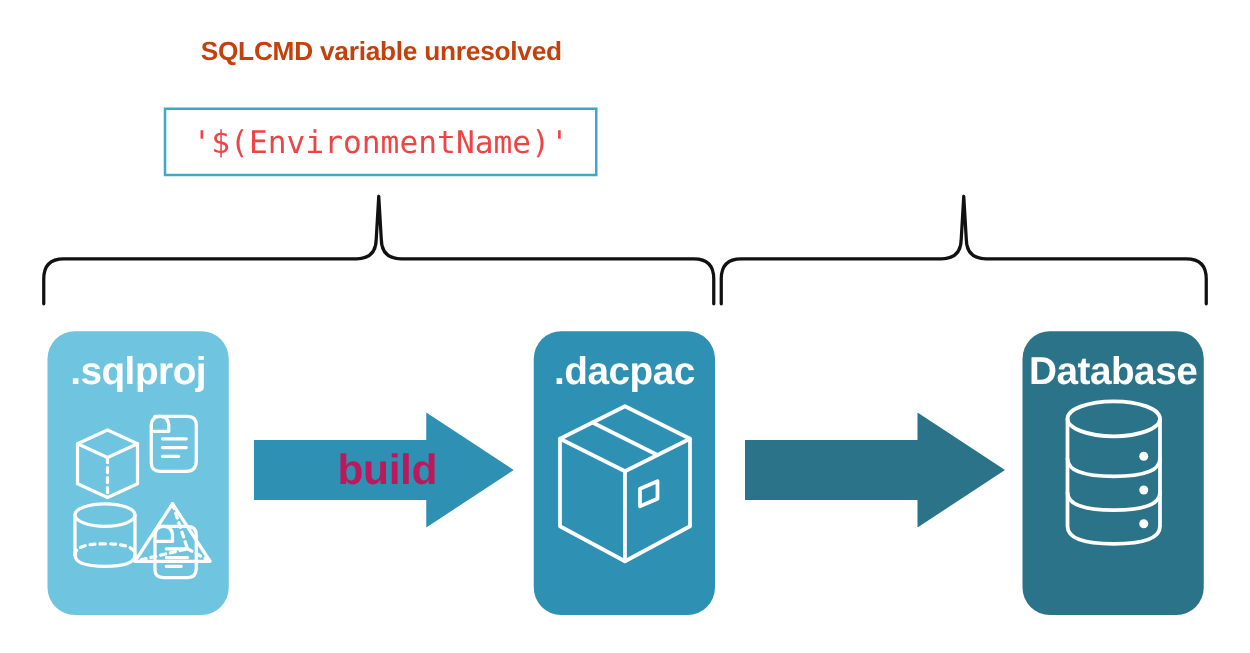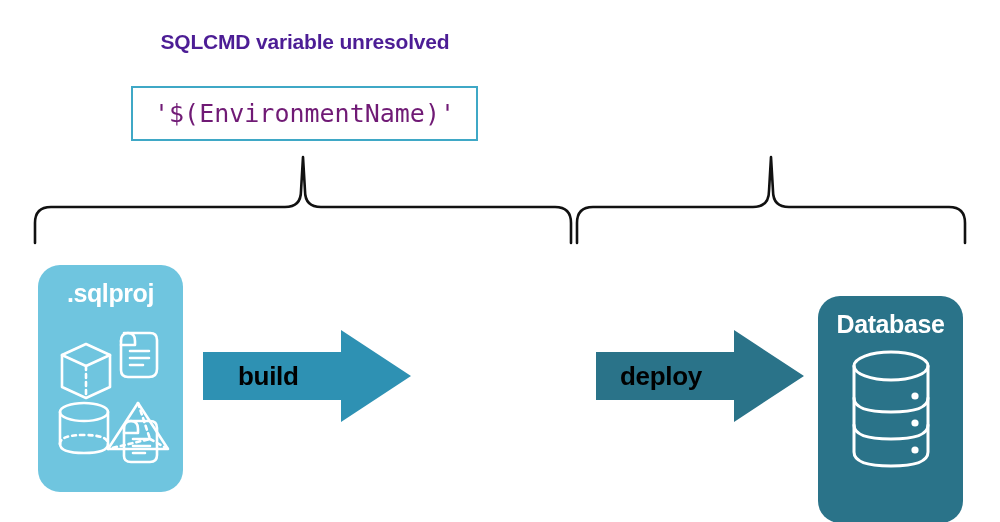--- a/index.html
+++ b/index.html
@@ -17,40 +17,40 @@
     background: #ffffff;
     overflow: hidden;
   }
 
   
   .heading {
     position: absolute;
     font-family: "Liberation Sans", sans-serif;
     font-weight: bold;
     font-size: 21px;
-    color: #4c1d95;
+    color: #c2410c;
     text-align: center;
     letter-spacing: -0.2px;
     white-space: nowrap;
   }
   #heading-left  { left: 110px; top: 30px; width: 390px; }
   #heading-right { left: 600px; top: 30px; width: 330px; }
 
   
   .code-box {
     position: absolute;
     box-sizing: border-box;
     background: #ffffff;
     border: 2px solid #3FA8C6;
     display: flex;
     align-items: center;
     justify-content: center;
     font-family: "DejaVu Sans Mono", "Liberation Mono", monospace;
     font-size: 25px;
-    color: #701a75;
+    color: #ef4444;
     white-space: nowrap;
   }
   #code-box-left  { left: 131px; top: 86px; width: 347px; height: 55px; }
   #code-box-right { left: 666px; top: 86px; width: 200px; height: 55px; }
 
   
   .brace-svg {
     position: absolute;
     top: 155px;
     overflow: visible;
@@ -61,31 +61,31 @@
   
   .stage-box {
     position: absolute;
     border-radius: 22px;
     top: 265px;
     height: 227px;
     width: 145px;
   }
   #stage-sqlproj  { left: 38px;  background: #6FC5DF; }
   #stage-dacpac   { left: 427px; background: #2E91B3; }
-  #stage-database { left: 818px; background: #2A7389; margin-top: 31px; }
+  #stage-database { left: 818px; background: #2A7389; }
 
   .stage-label {
     position: absolute;
     top: 14px;
     left: 0;
     width: 100%;
     text-align: center;
     font-family: "Liberation Sans", sans-serif;
     font-weight: bold;
-    font-size: 25px;
+    font-size: 31px;
     color: #ffffff;
     letter-spacing: -0.4px;
     white-space: nowrap;
   }
   .stage-art {
     position: absolute;
     top: 52px;
     left: 0;
     width: 100%;
     display: flex;
@@ -102,24 +102,25 @@
   #arrow-deploy { left: 596px; }
 
   .arrow-text {
     position: absolute;
     top: 330px;
     height: 92px;
     display: flex;
     align-items: center;
     font-family: "Liberation Sans", sans-serif;
     font-weight: bold;
-    font-size: 26px;
-    color: #000000;
+    font-size: 34px;
+    color: #be185d;
     letter-spacing: -0.3px;
     white-space: nowrap;
+    margin-left: 32px;
   }
   #arrow-build-label  { left: 238px; }
   #arrow-deploy-label { left: 620px; }
 </style>
 </head>
 <body>
 
 <div id="canvas">
 
   <div class="heading" id="heading-left">SQLCMD variable unresolved</div>
@@ -169,20 +170,37 @@
 
           <path d="M78 104 L100 104 Q107 104 107 111 L107 138 Q107 145 100 145
                    L81 145 Q74 145 74 139 L74 112"></path>
           <path d="M74 112 Q74 104 81 104 Q88 104 88 112 L88 116 L74 116"></path>
           <path d="M83 122 L100 122 M83 129 L100 129 M83 136 L95 136"></path>
         </g>
       </svg>
     </div>
   </div>
 
+  <div class="stage-box" id="stage-dacpac">
+    <div class="stage-label">.dacpac</div>
+    <div class="stage-art">
+      <svg width="116" height="140" viewBox="0 0 116 140" fill="none">
+        <g stroke="#ffffff" stroke-width="3" fill="none" stroke-linejoin="round" stroke-linecap="round">
+
+          <path d="M6 34 L58 8 L110 34 L110 104 L58 132 L6 104 Z"></path>
+
+          <path d="M6 34 L58 60 L110 34"></path>
+          <path d="M58 60 L58 132"></path>
+          <path d="M32 21 L84 47"></path>
+
+          <path d="M70 74 L84 68 L84 82 L70 88 Z"></path>
+        </g>
+      </svg>
+    </div>
+  </div>
 
   <div class="stage-box" id="stage-database">
     <div class="stage-label">Database</div>
     <div class="stage-art">
       <svg width="90" height="128" viewBox="0 0 90 128" fill="none">
         <g stroke="#ffffff" stroke-width="3" fill="none" stroke-linejoin="round" stroke-linecap="round">
           <ellipse cx="45" cy="18" rx="37" ry="14"></ellipse>
           <path d="M8 18 L8 104 Q8 118 45 118 Q82 118 82 104 L82 18"></path>
           <path d="M8 50 Q8 64 45 64 Q82 64 82 50"></path>
           <path d="M8 77 Q8 91 45 91 Q82 91 82 77"></path>
@@ -199,15 +217,14 @@
       <path d="M0 22 L138 22 L138 0 L208 46 L138 92 L138 70 L0 70 Z" fill="#2E91B3"></path>
     </svg>
   </div>
   <div class="arrow-text" id="arrow-build-label">build</div>
 
   <div class="arrow-wrap" id="arrow-deploy">
     <svg width="208" height="92" viewBox="0 0 208 92" fill="none">
       <path d="M0 22 L138 22 L138 0 L208 46 L138 92 L138 70 L0 70 Z" fill="#2A7389"></path>
     </svg>
   </div>
-  <div class="arrow-text" id="arrow-deploy-label">deploy</div>
 
 </div>
 
 </body></html>

